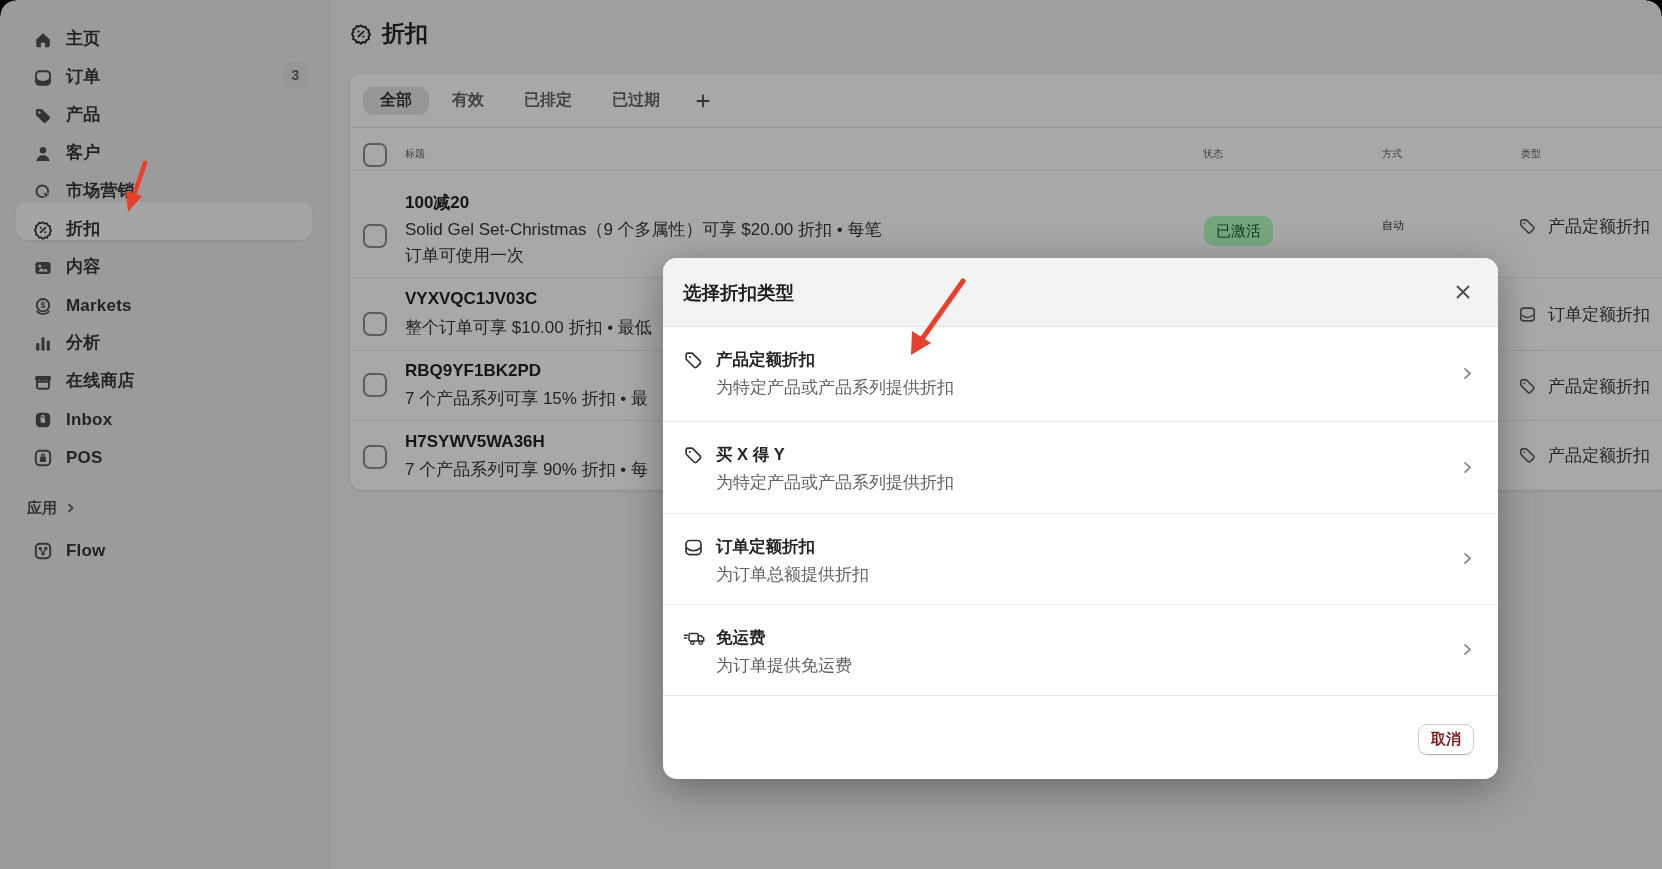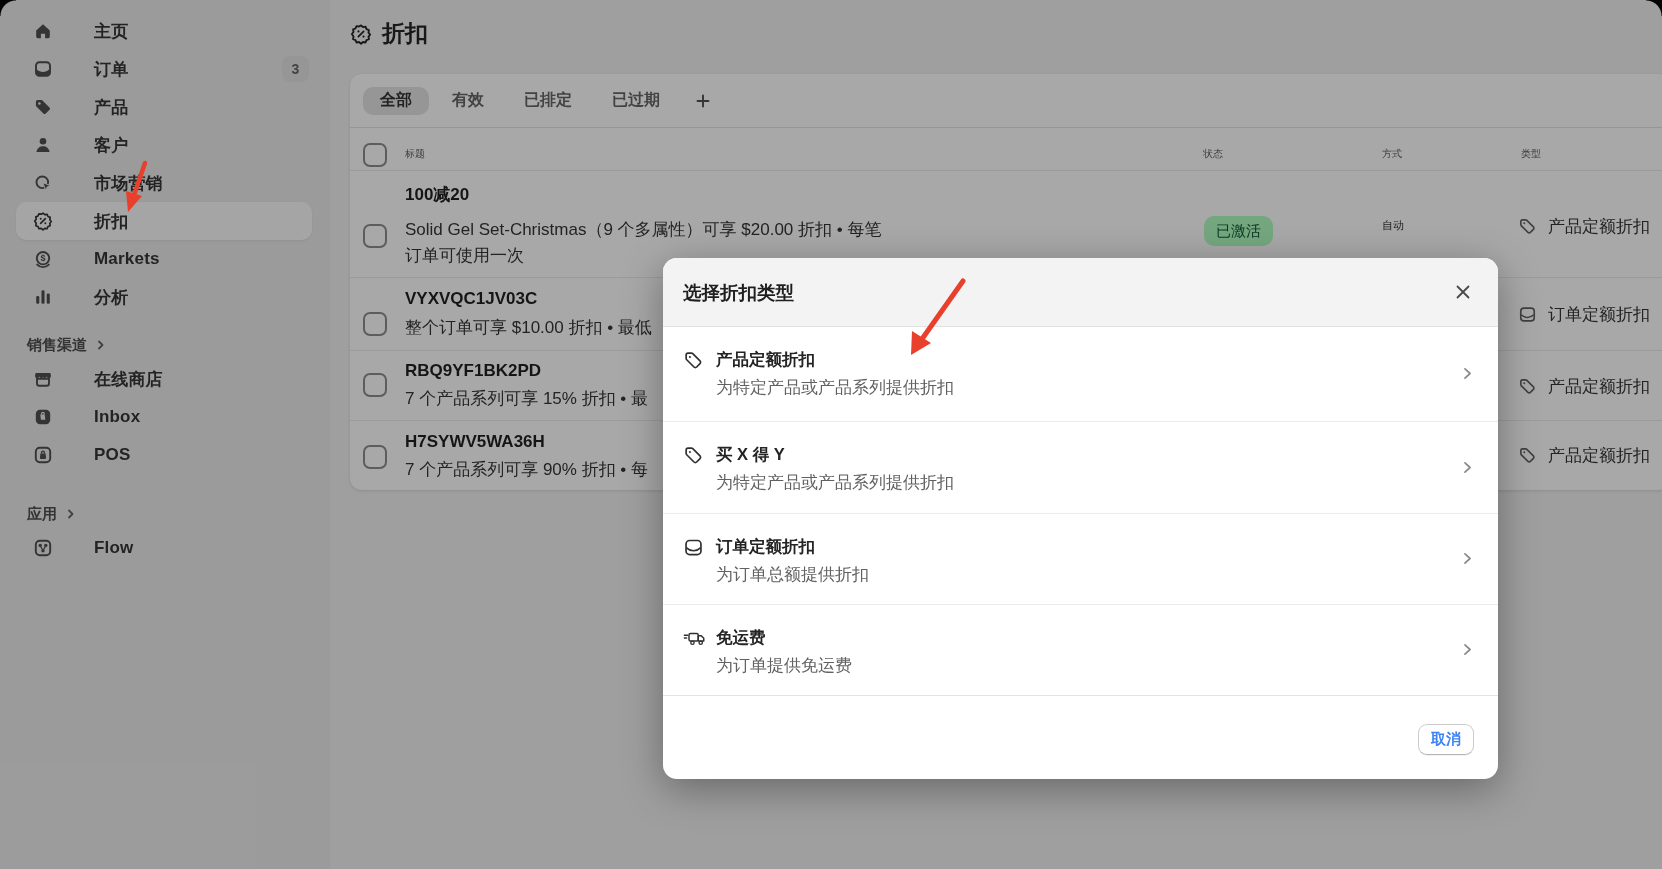--- a/index.html
+++ b/index.html
@@ -7,21 +7,21 @@
   body { font-family:"Liberation Sans","DejaVu Sans",sans-serif; background:#f1f1f1; color:#303030; position:relative; }
   #app { position:absolute; inset:0; width:1662px; height:869px; }
 
   
   .win-corner { position:absolute; top:0; width:16px; height:16px; z-index:90; }
   .win-corner.left  { left:0;  background:radial-gradient(circle at 16px 16px, transparent 15px, #000 16px); }
   .win-corner.right { right:0; background:radial-gradient(circle at 0 16px,  transparent 15px, #000 16px); }
 
   
   .sidebar { position:absolute; left:0; top:0; width:330px; height:869px; background:#ebebeb; padding-top:12px; z-index:1; }
-  .nav-item { position:relative; height:38px; margin:0 18px 0 16px; display:flex; align-items:center; border-radius:10px; cursor:pointer;gap:28px; }
+  .nav-item { position:relative; height:38px; margin:0 18px 0 16px; display:flex; align-items:flex-end; border-radius:10px; cursor:pointer; }
   .nav-item .nicon { width:20px; height:20px; margin:0 13px 0 17px; flex:0 0 auto; display:flex; align-items:center; justify-content:center; }
   .nav-item .nlabel { font-size:17px; font-weight:600; color:#303030; letter-spacing:.2px; }
   .nav-item.active { background:#fafafa; box-shadow:0 1px 2px rgba(0,0,0,.08); }
   .nav-badge { margin-left:auto; margin-right:3px; min-width:27px; height:26px; background:#e3e3e3; border-radius:8px; font-size:14px; font-weight:600; color:#616161; display:flex; align-items:center; justify-content:center; padding:0 7px; }
   .nav-section { margin:14px 18px 0 16px; height:30px; display:flex; align-items:center; cursor:pointer; }
   .nav-section .slabel { font-size:15px; font-weight:600; color:#4a4a4a; margin-left:11px; }
   .nav-section .schev { margin-left:8px; display:flex; }
   .nav-section.apps { margin-top:25px; }
   svg.ic { display:block; }
 
@@ -57,21 +57,21 @@
   .opts { position:absolute; left:0; top:69px; right:0; }
   .opt { position:relative; cursor:pointer; }
   .opt .oicon { position:absolute; left:20px; top:22px; width:24px; height:22px; display:flex; align-items:center; }
   .opt .otitle { position:absolute; left:53px; top:22px; font-size:16.5px; font-weight:700; color:#242424; }
   .opt .odesc { position:absolute; left:53px; top:49px; font-size:17px; color:#616161; }
   .opt .ochev { position:absolute; right:22px; top:50%; margin-top:-9px; color:#8a8a8a; }
   .opt.o1 { height:95px; } .opt.o2 { height:92px; } .opt.o3 { height:91px; } .opt.o4 { height:91px; }
   .opt { border-bottom:1px solid #ebebeb; }
   .opt.o4 { border-bottom:1px solid #e3e3e3; }
   .modal-footer { position:absolute; left:0; bottom:0; right:0; height:83px; border-radius:0 0 14px 14px; }
-  .btn-cancel { position:absolute; right:24px; top:28px; height:31px; padding:0 12px; background:#fff; border:1px solid #ccc; border-bottom-color:#b5b5b5; border-radius:9px; font-size:15px; font-weight:600; color:#3b82f6; display:inline-flex; align-items:center; cursor:pointer; box-shadow:0 1px 0 rgba(0,0,0,.05); font-family:inherit; }
+  .btn-cancel { position:absolute; right:24px; top:28px; height:31px; padding:0 12px; background:#fff; border:1px solid #ccc; border-bottom-color:#b5b5b5; border-radius:9px; font-size:15px; font-weight:600; color:#7f1d1d; display:inline-flex; align-items:center; cursor:pointer; box-shadow:0 1px 0 rgba(0,0,0,.05); font-family:inherit; }
 
   .arrows { position:absolute; inset:0; z-index:70; pointer-events:none; }
 </style>
 </head>
 <body>
 <div id="app">
 
   <aside class="sidebar">
     <div class="nav-item">
       <span class="nicon">
@@ -125,46 +125,48 @@
             <path d="M7.6 12.4l4.8-4.8" stroke="#303030" stroke-width="1.6" stroke-linecap="round"></path>
             <circle cx="7.7" cy="7.7" r="1" fill="#303030"></circle>
             <circle cx="12.3" cy="12.3" r="1" fill="#303030"></circle>
           </svg>
         </span>
       <span class="nlabel">折扣</span>
     </div>
     <div class="nav-item">
       <span class="nicon">
           <svg class="ic" width="20" height="20" viewBox="0 0 20 20">
+            <rect x="2.4" y="4" width="15.2" height="12" rx="3" fill="#4a4a4a"></rect>
+            <circle cx="6.8" cy="8" r="1.5" fill="#ebebeb"></circle>
+            <path d="M5 13.6l3.4-3.6 2.4 2.3 1.9-1.8 2.4 3.1z" fill="#ebebeb"></path>
+          </svg>
+        </span>
+      <span class="nlabel">内容</span>
+    </div>
+    <div class="nav-item">
+      <span class="nicon">
+          <svg class="ic" width="20" height="20" viewBox="0 0 20 20">
             <circle cx="10" cy="9.2" r="6.2" fill="none" stroke="#4a4a4a" stroke-width="1.9"></circle>
             <text x="10" y="12.4" font-size="9" font-weight="bold" fill="#4a4a4a" text-anchor="middle" font-family="'Liberation Sans',sans-serif">$</text>
             <path d="M4.2 15.6a8 8 0 0 0 11.6 0" fill="none" stroke="#4a4a4a" stroke-width="1.9" stroke-linecap="round"></path>
           </svg>
         </span>
       <span class="nlabel">Markets</span>
     </div>
     <div class="nav-item">
       <span class="nicon">
           <svg class="ic" width="20" height="20" viewBox="0 0 20 20">
             <rect x="3.2" y="9" width="3.1" height="7.8" rx="1.3" fill="#4a4a4a"></rect>
             <rect x="8.45" y="3.2" width="3.1" height="13.6" rx="1.3" fill="#4a4a4a"></rect>
             <rect x="13.7" y="6.4" width="3.1" height="10.4" rx="1.3" fill="#4a4a4a"></rect>
           </svg>
         </span>
       <span class="nlabel">分析</span>
     </div>
 
-    <div class="nav-section">
-      <span class="slabel">销售渠道</span>
-      <span class="schev">
-          <svg class="ic" width="12" height="12" viewBox="0 0 12 12">
-            <path d="M4 2.5 7.5 6 4 9.5" fill="none" stroke="#616161" stroke-width="1.8" stroke-linecap="round" stroke-linejoin="round"></path>
-          </svg>
-        </span>
-    </div>
     <div class="nav-item">
       <span class="nicon">
           <svg class="ic" width="20" height="20" viewBox="0 0 20 20">
             <path d="M2.6 4h14.8l.6 3.1a2.2 2.2 0 0 1-4.3.5 2.2 2.2 0 0 1-3.7.6A2.2 2.2 0 0 1 6.3 7.6a2.2 2.2 0 0 1-4.3-.5z" fill="#4a4a4a"></path>
             <path d="M4 9.8h12v4.7a2.3 2.3 0 0 1-2.3 2.3H6.3A2.3 2.3 0 0 1 4 14.5z" fill="none" stroke="#4a4a4a" stroke-width="1.9"></path>
           </svg>
         </span>
       <span class="nlabel">在线商店</span>
     </div>
     <div class="nav-item">
@@ -239,21 +241,21 @@
       <div class="thead">
         <div class="checkbox" style="left:13px; top:15px;"></div>
         <div class="th" style="left:55px;">标题</div>
         <div class="th" style="left:853px;">状态</div>
         <div class="th" style="left:1032px;text-align:right;">方式</div>
         <div class="th" style="left:1171px;">类型</div>
       </div>
 
       <div class="trow" style="top:97px; height:106px;">
         <div class="checkbox" style="left:13px; top:53px;"></div>
-        <div class="rtitle" style="top:12px;">100减20</div>
+        <div class="rtitle" style="top:20px;">100减20</div>
         <div class="rdesc" style="top:47px;">Solid Gel Set-Christmas（9 个多属性）可享 $20.00 折扣 • 每笔</div>
         <div class="rdesc" style="top:73px;">订单可使用一次</div>
         <div class="badge-success" style="top:45px;">已激活</div>
         <div class="rmethod" style="top:47px;">自动</div>
         <div class="rtype" style="top:44px;">
           <span>
               <svg class="ic" width="19" height="19" viewBox="0 0 20 20">
                 <path d="M3 8V4.8A1.8 1.8 0 0 1 4.8 3H8c.5 0 .95.2 1.3.54l6.9 6.9a1.8 1.8 0 0 1 0 2.55l-3.2 3.2a1.8 1.8 0 0 1-2.55 0L3.54 9.3A1.8 1.8 0 0 1 3 8z" fill="none" stroke="#5c5c5c" stroke-width="1.7"></path>
                 <circle cx="6.6" cy="6.6" r="1" fill="#5c5c5c"></circle>
               </svg>

